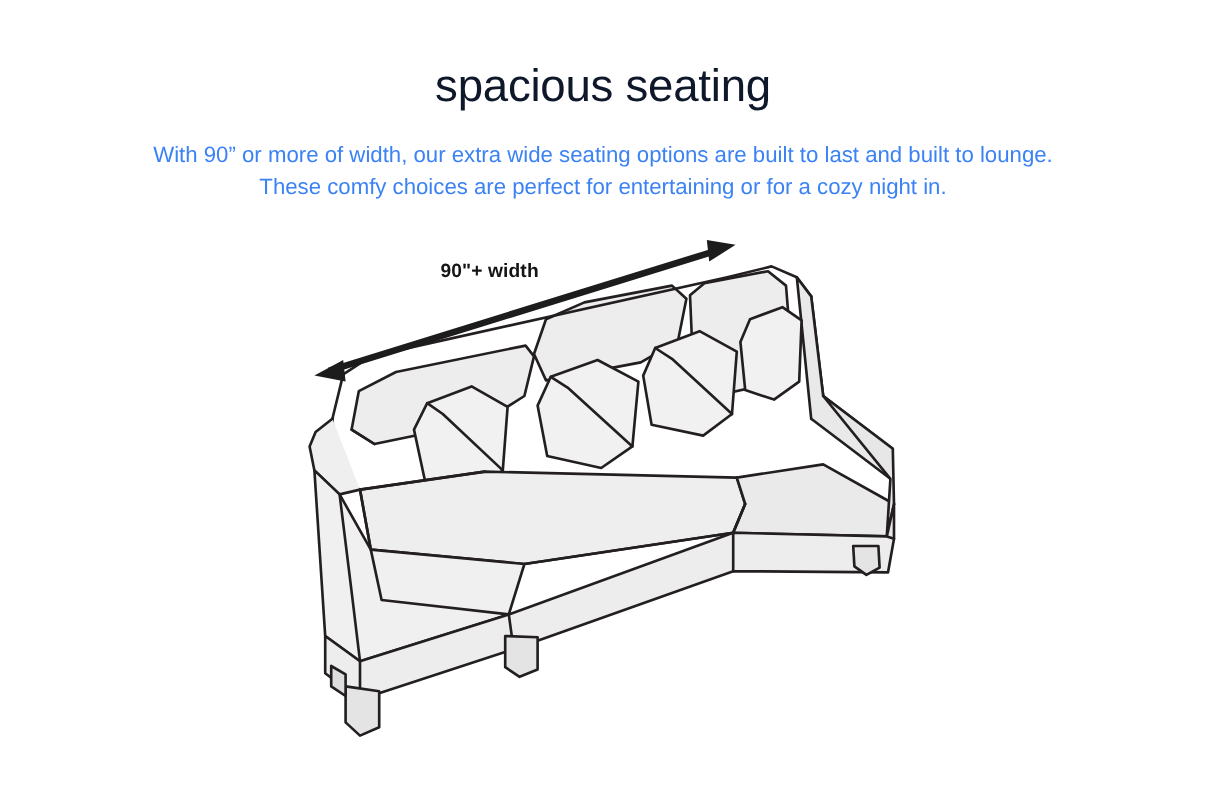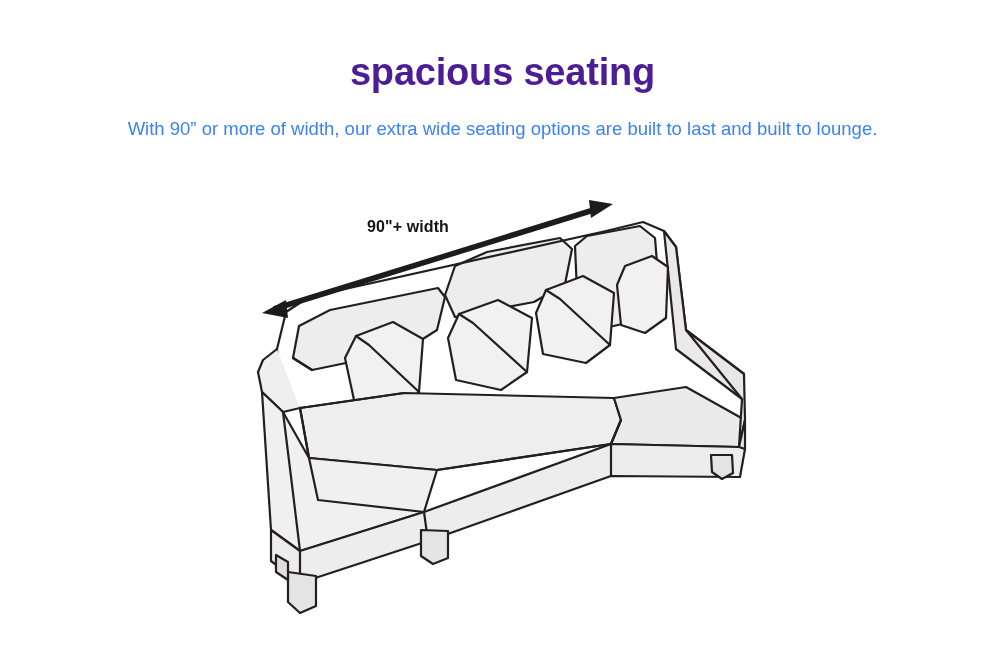--- a/index.html
+++ b/index.html
@@ -21,23 +21,23 @@
     height: 671px;
     background: #ffffff;
   }
   .headline {
     position: absolute;
     top: 52px;
     left: 0;
     width: 1005px;
     text-align: center;
     font-size: 38px;
-    font-weight: bold;
+    font-weight: normal;
     letter-spacing: -0.2px;
-    color: #4c1d95;
+    color: #0f172a;
     line-height: 1.1;
   }
   .subcopy {
     position: absolute;
     top: 115px;
     left: 50%;
     transform: translateX(-50%);
     width: 860px;
     text-align: center;
     font-size: 18.5px;
@@ -67,20 +67,21 @@
 </style>
 </head>
 <body>
 
 <div class="page">
 
   <div class="headline">spacious seating</div>
 
   <div class="subcopy">
     <span class="line">With 90” or more of width, our extra wide seating options are built to last and built to lounge.</span>
+    <span class="line">These comfy choices are perfect for entertaining or for a cozy night in.</span>
   </div>
 
   <div class="measure-label">90"+ width</div>
 
   <svg class="art" viewBox="0 0 1005 671" xmlns="http://www.w3.org/2000/svg">
 
     <g fill="none" stroke="#231f20" stroke-width="2.2" stroke-linejoin="round" stroke-linecap="round">
 
       <path d="M293 358 L299 326 L330 310 L438 288 L445 297 L437 330 L404 351 L312 370 Z" fill="#ededed"></path>
 

